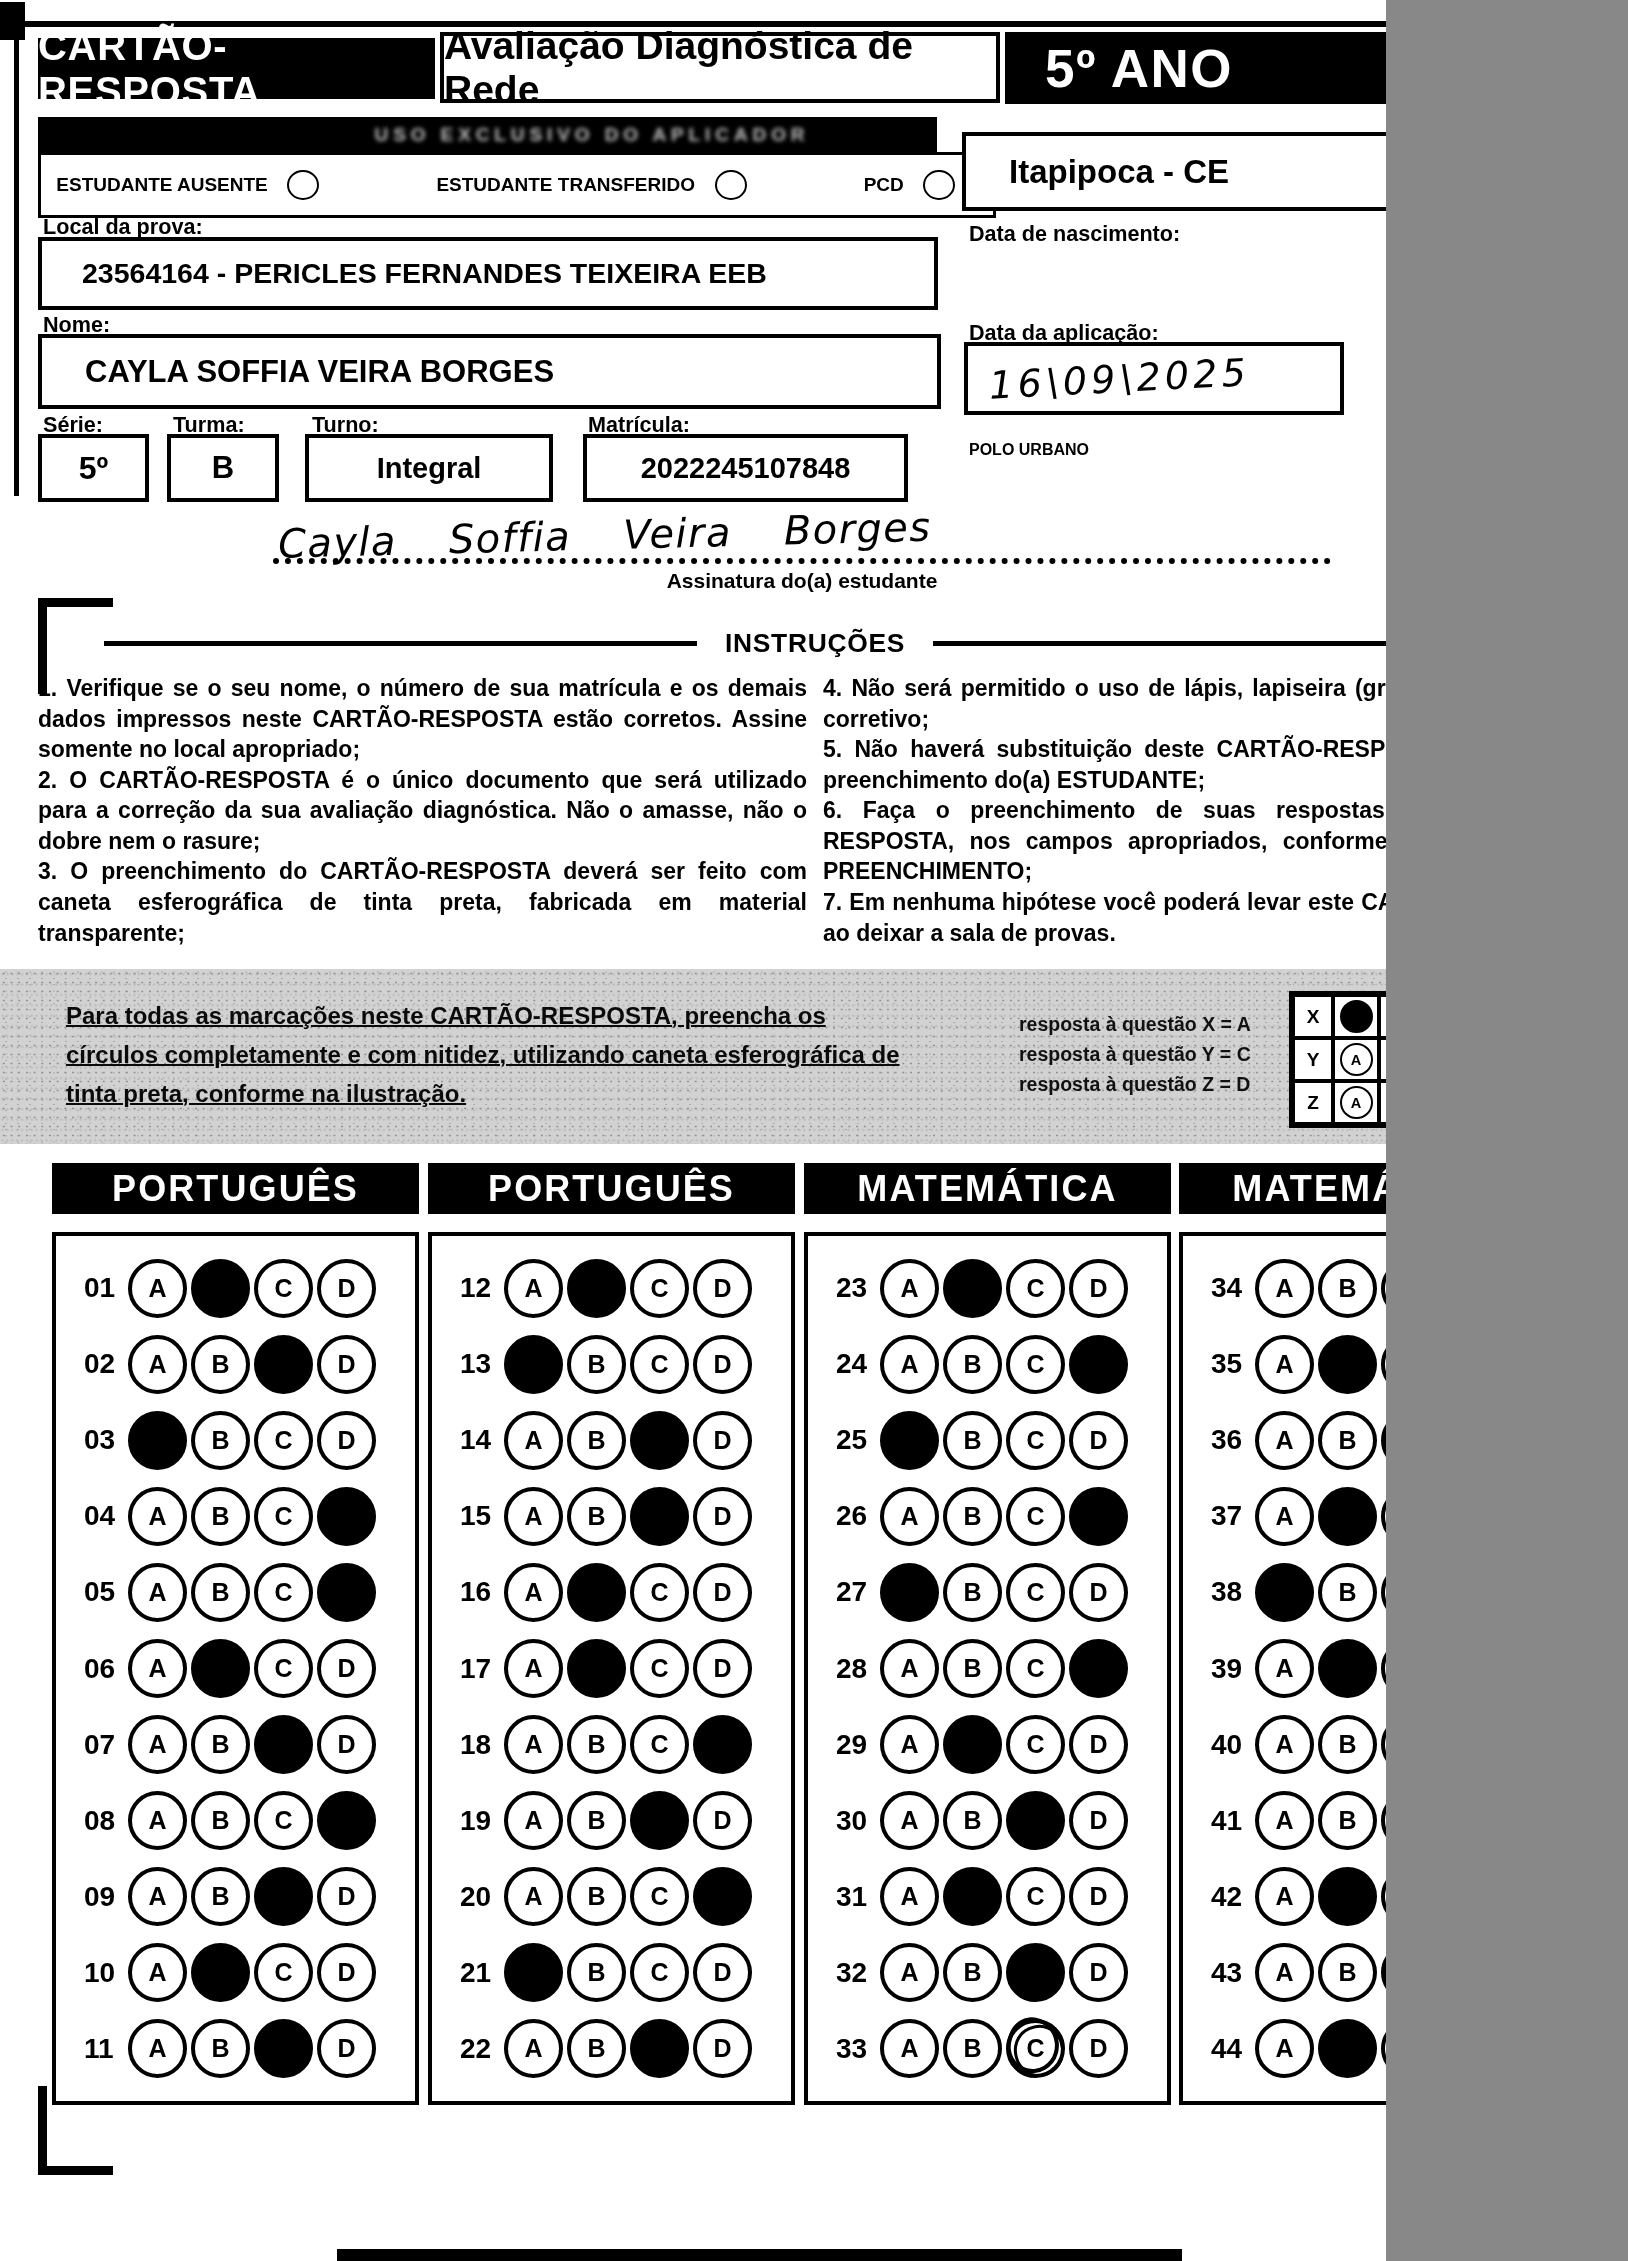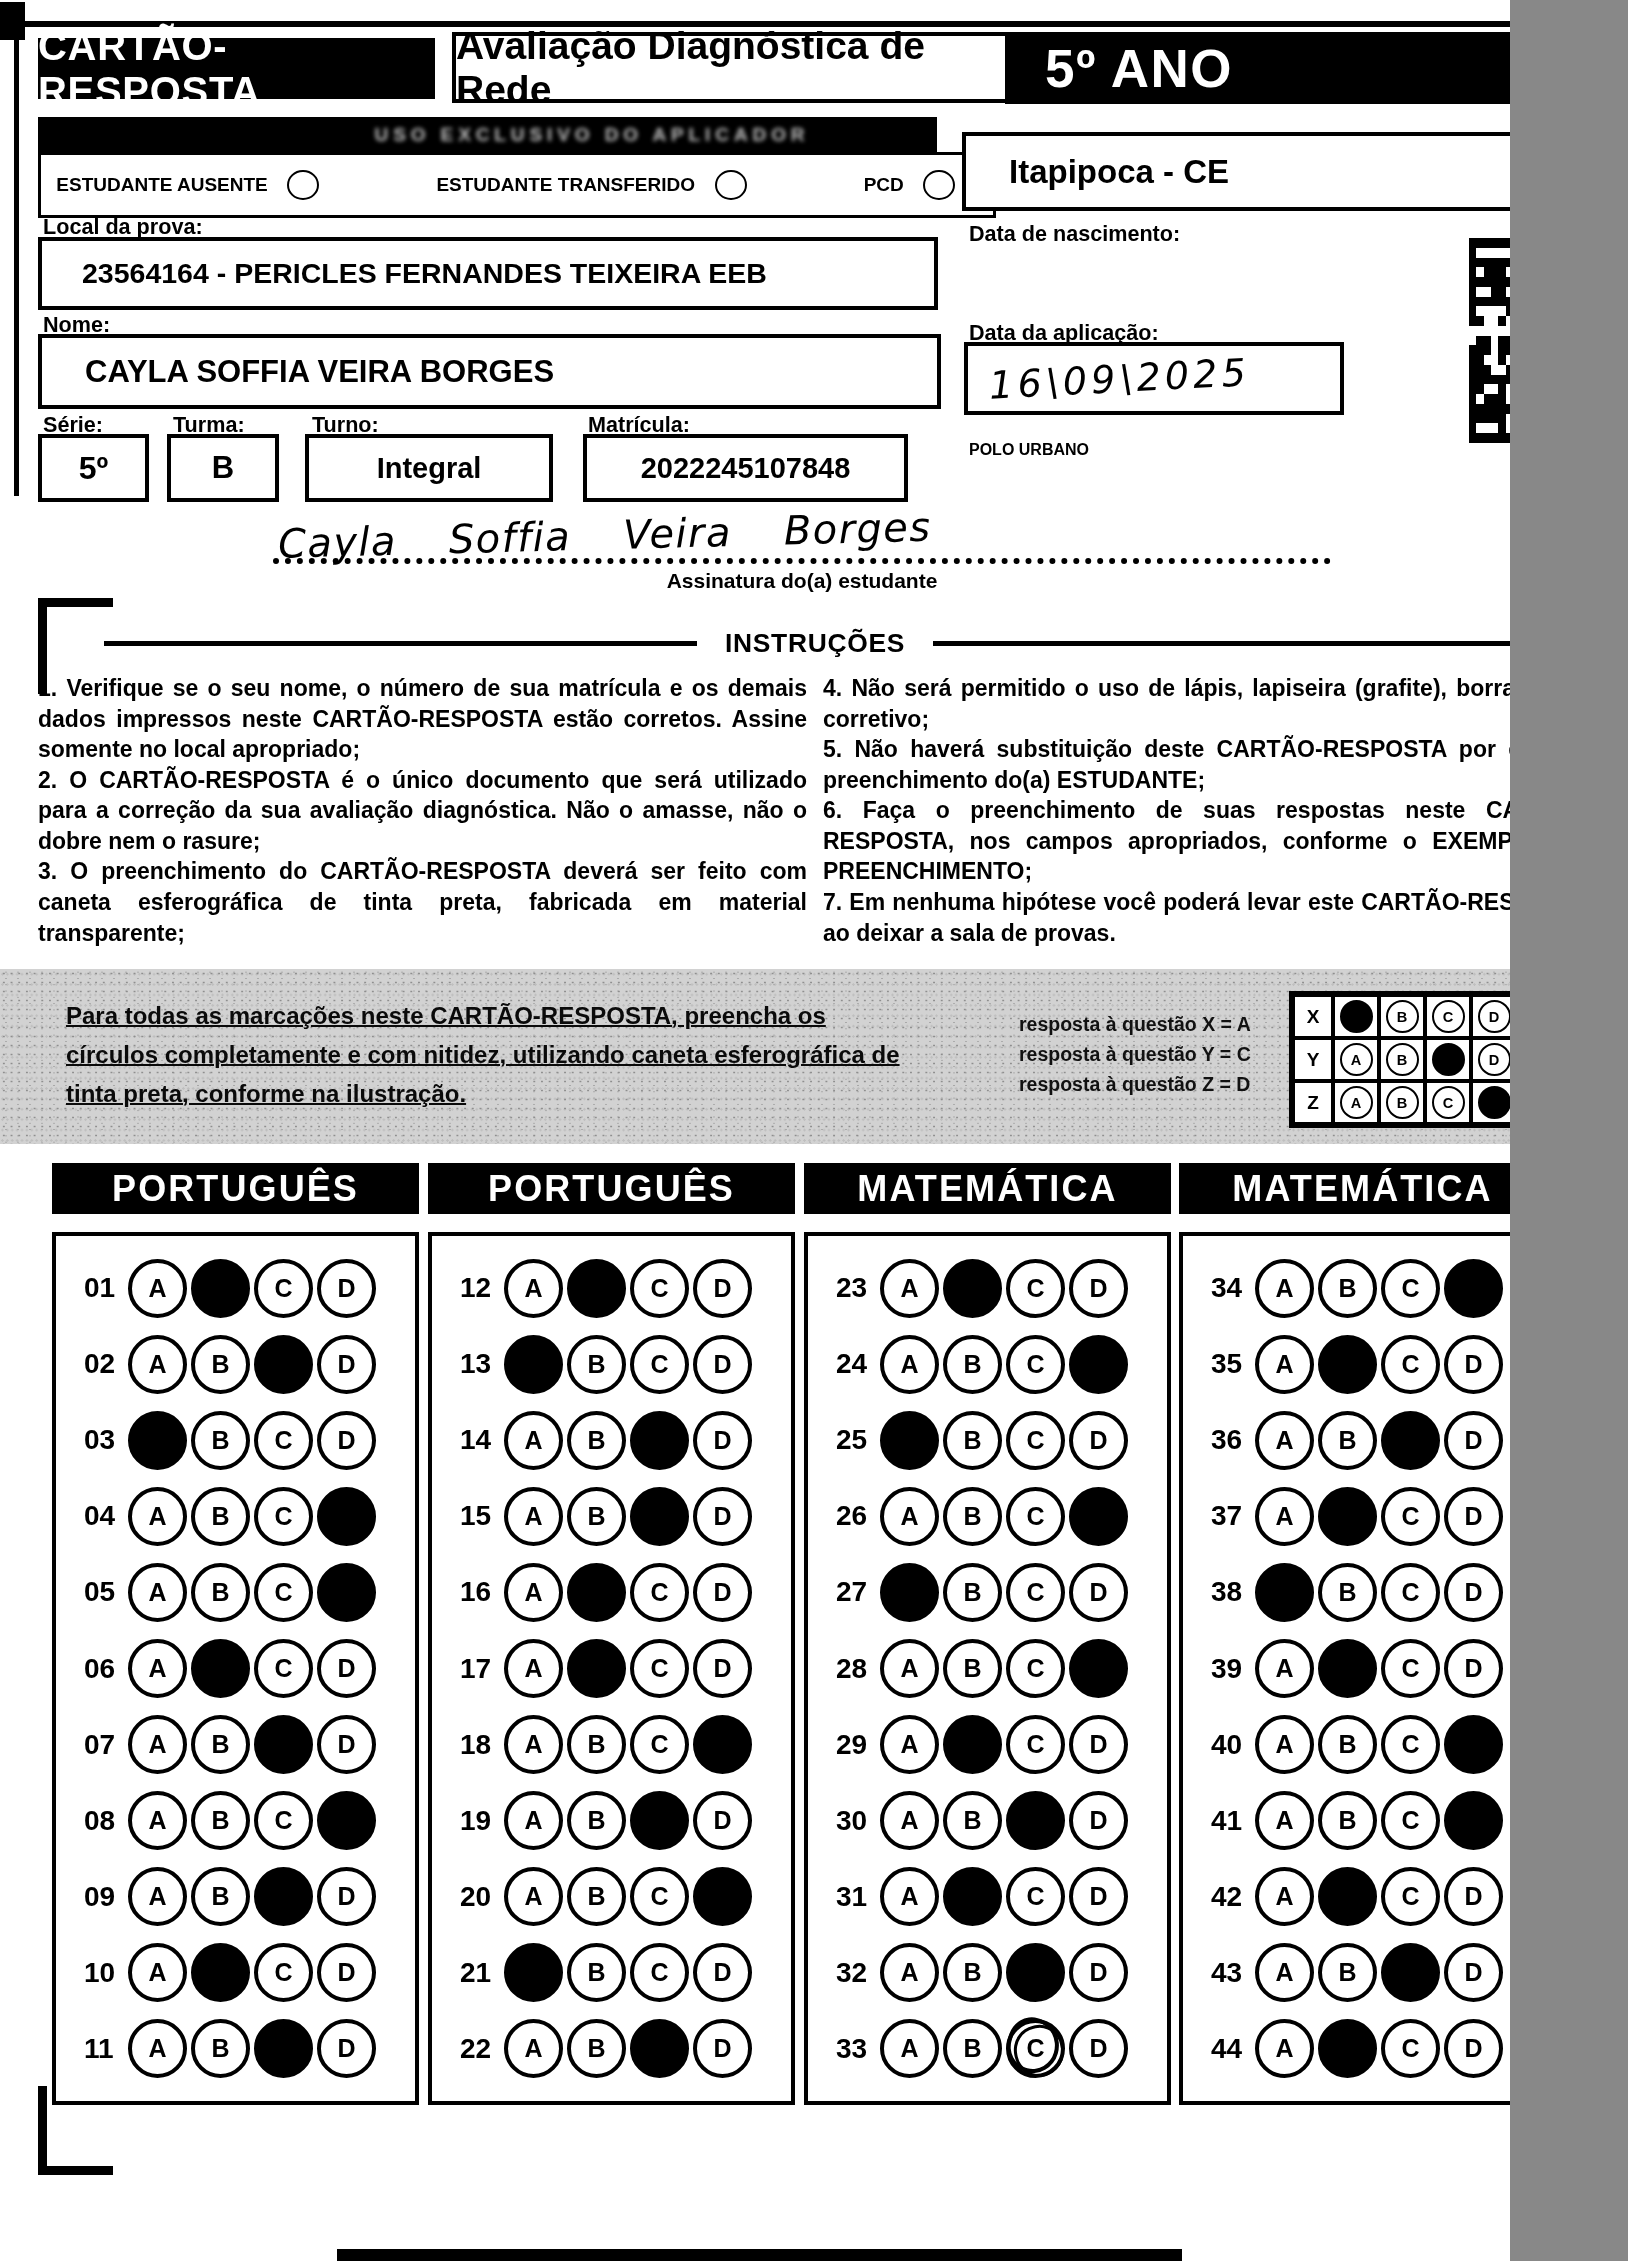--- a/index.html
+++ b/index.html
@@ -1,16 +1,16 @@
 <!DOCTYPE html>
 <html lang="pt" style="font-size:11px"><head>
 <meta charset="utf-8">
 <style>
   html,body{margin:0;padding:0;background:#888;}
-  .page{position:relative;width:1510px;height:2261px;background:#fff;
+  .page{position:relative;width:1386px;height:2261px;background:#fff;
         font-family:"Liberation Sans",sans-serif;color:#000;overflow:hidden;}
   .abs{position:absolute;}
   .bar{background:#000;}
   
   .hd-black{background:#000;color:#fff;display:flex;align-items:center;justify-content:center;
             font-weight:700;font-size:40px;letter-spacing:0.7px;}
   .hd-white{background:#fff;border:4.2px solid #000;display:flex;align-items:center;justify-content:center;
             font-weight:700;font-size:39px;}
   .hd-ano{background:#000;color:#fff;display:flex;align-items:center;
           font-weight:700;font-size:53px;padding-left:40px;letter-spacing:1.4px;}
@@ -78,21 +78,21 @@
 
 <div class="page">
 
   <div class="abs crn" style="left:0;top:2.1px;width:25px;height:38px;"></div>
   <div class="abs crn" style="left:1602px;top:5.6px;width:26.4px;height:46px;"></div>
   <div class="abs bar" style="left:14px;top:21px;width:1600px;height:6.3px;"></div>
   <div class="abs bar" style="left:14px;top:21px;width:4.9px;height:475px;"></div>
   <div class="abs bar" style="left:1610px;top:21px;width:4.9px;height:85px;"></div>
 
   <div class="abs hd-black" style="left:38px;top:38px;width:397px;height:61px;">CARTÃO-RESPOSTA</div>
-  <div class="abs hd-white" style="left:452px;top:32px;width:552px;height:63px;">Avaliação Diagnóstica de Rede</div>
+  <div class="abs hd-white" style="left:440px;top:32px;width:552px;height:63px;">Avaliação Diagnóstica de Rede</div>
   <div class="abs hd-ano" style="left:1005px;top:32px;width:576px;height:72px;">5º ANO</div>
 
   <div class="abs app-bar" style="left:38px;top:117px;width:899px;height:35px;">
     <span class="app-text">USO EXCLUSIVO DO APLICADOR</span>
   </div>
 
   <div class="abs status-box" id="status-row" style="left:38px;top:152px;width:899px;height:60px;">
       <div class="st-item">
         <span class="st-label">ESTUDANTE AUSENTE</span>
         <span class="st-circle"></span>

